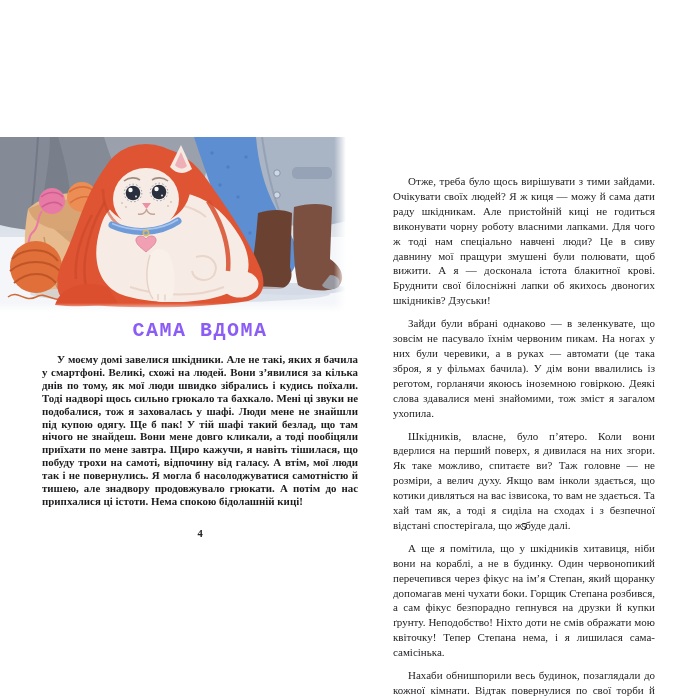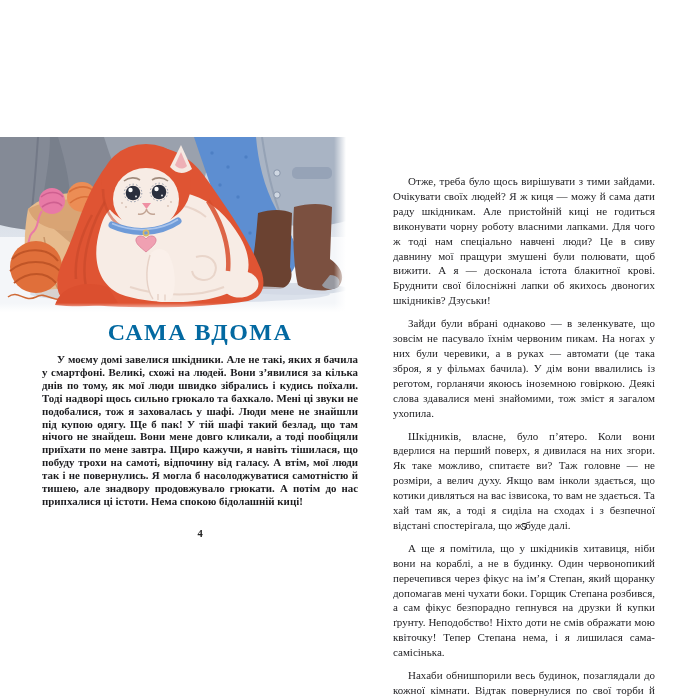--- a/index.html
+++ b/index.html
@@ -2,22 +2,22 @@
 <html><head>
 <meta charset="utf-8">
 <style>
   html,body{margin:0;padding:0;background:#ffffff;}
   body{width:700px;height:700px;font-family:"Liberation Serif",serif;color:#1d1d20;}
   .spread{position:relative;width:700px;height:700px;background:#ffffff;overflow:hidden;}
 
   .illu{position:absolute;left:0;top:137px;width:346px;height:175px;}
 
   .title{position:absolute;left:42px;top:319px;width:316px;text-align:center;
-         font-family:Liberation Serif, serif;font-weight:800;font-size:24px;
-         letter-spacing:1.5px;color:#0369a1;}
+         font-family:Liberation Mono, monospace;font-weight:800;font-size:20px;
+         letter-spacing:1.5px;color:#8b5cf6;}
 
   .body-left{position:absolute;left:42px;top:353px;width:316px;
              font-size:10.9px;line-height:12.9px;text-align:justify;}
   .body-left p{margin:0;text-indent:15px;font-weight:bold;}
 
   .body-right{position:absolute;left:385px;top:166px;width:278px;
               font-size:11px;line-height:14.9px;text-align:justify;}
   .body-right p{margin:8px;text-indent:15px;}
 
   .pnum{position:absolute;text-align:center;font-weight:700;font-size:10.5px;color:#222;}

